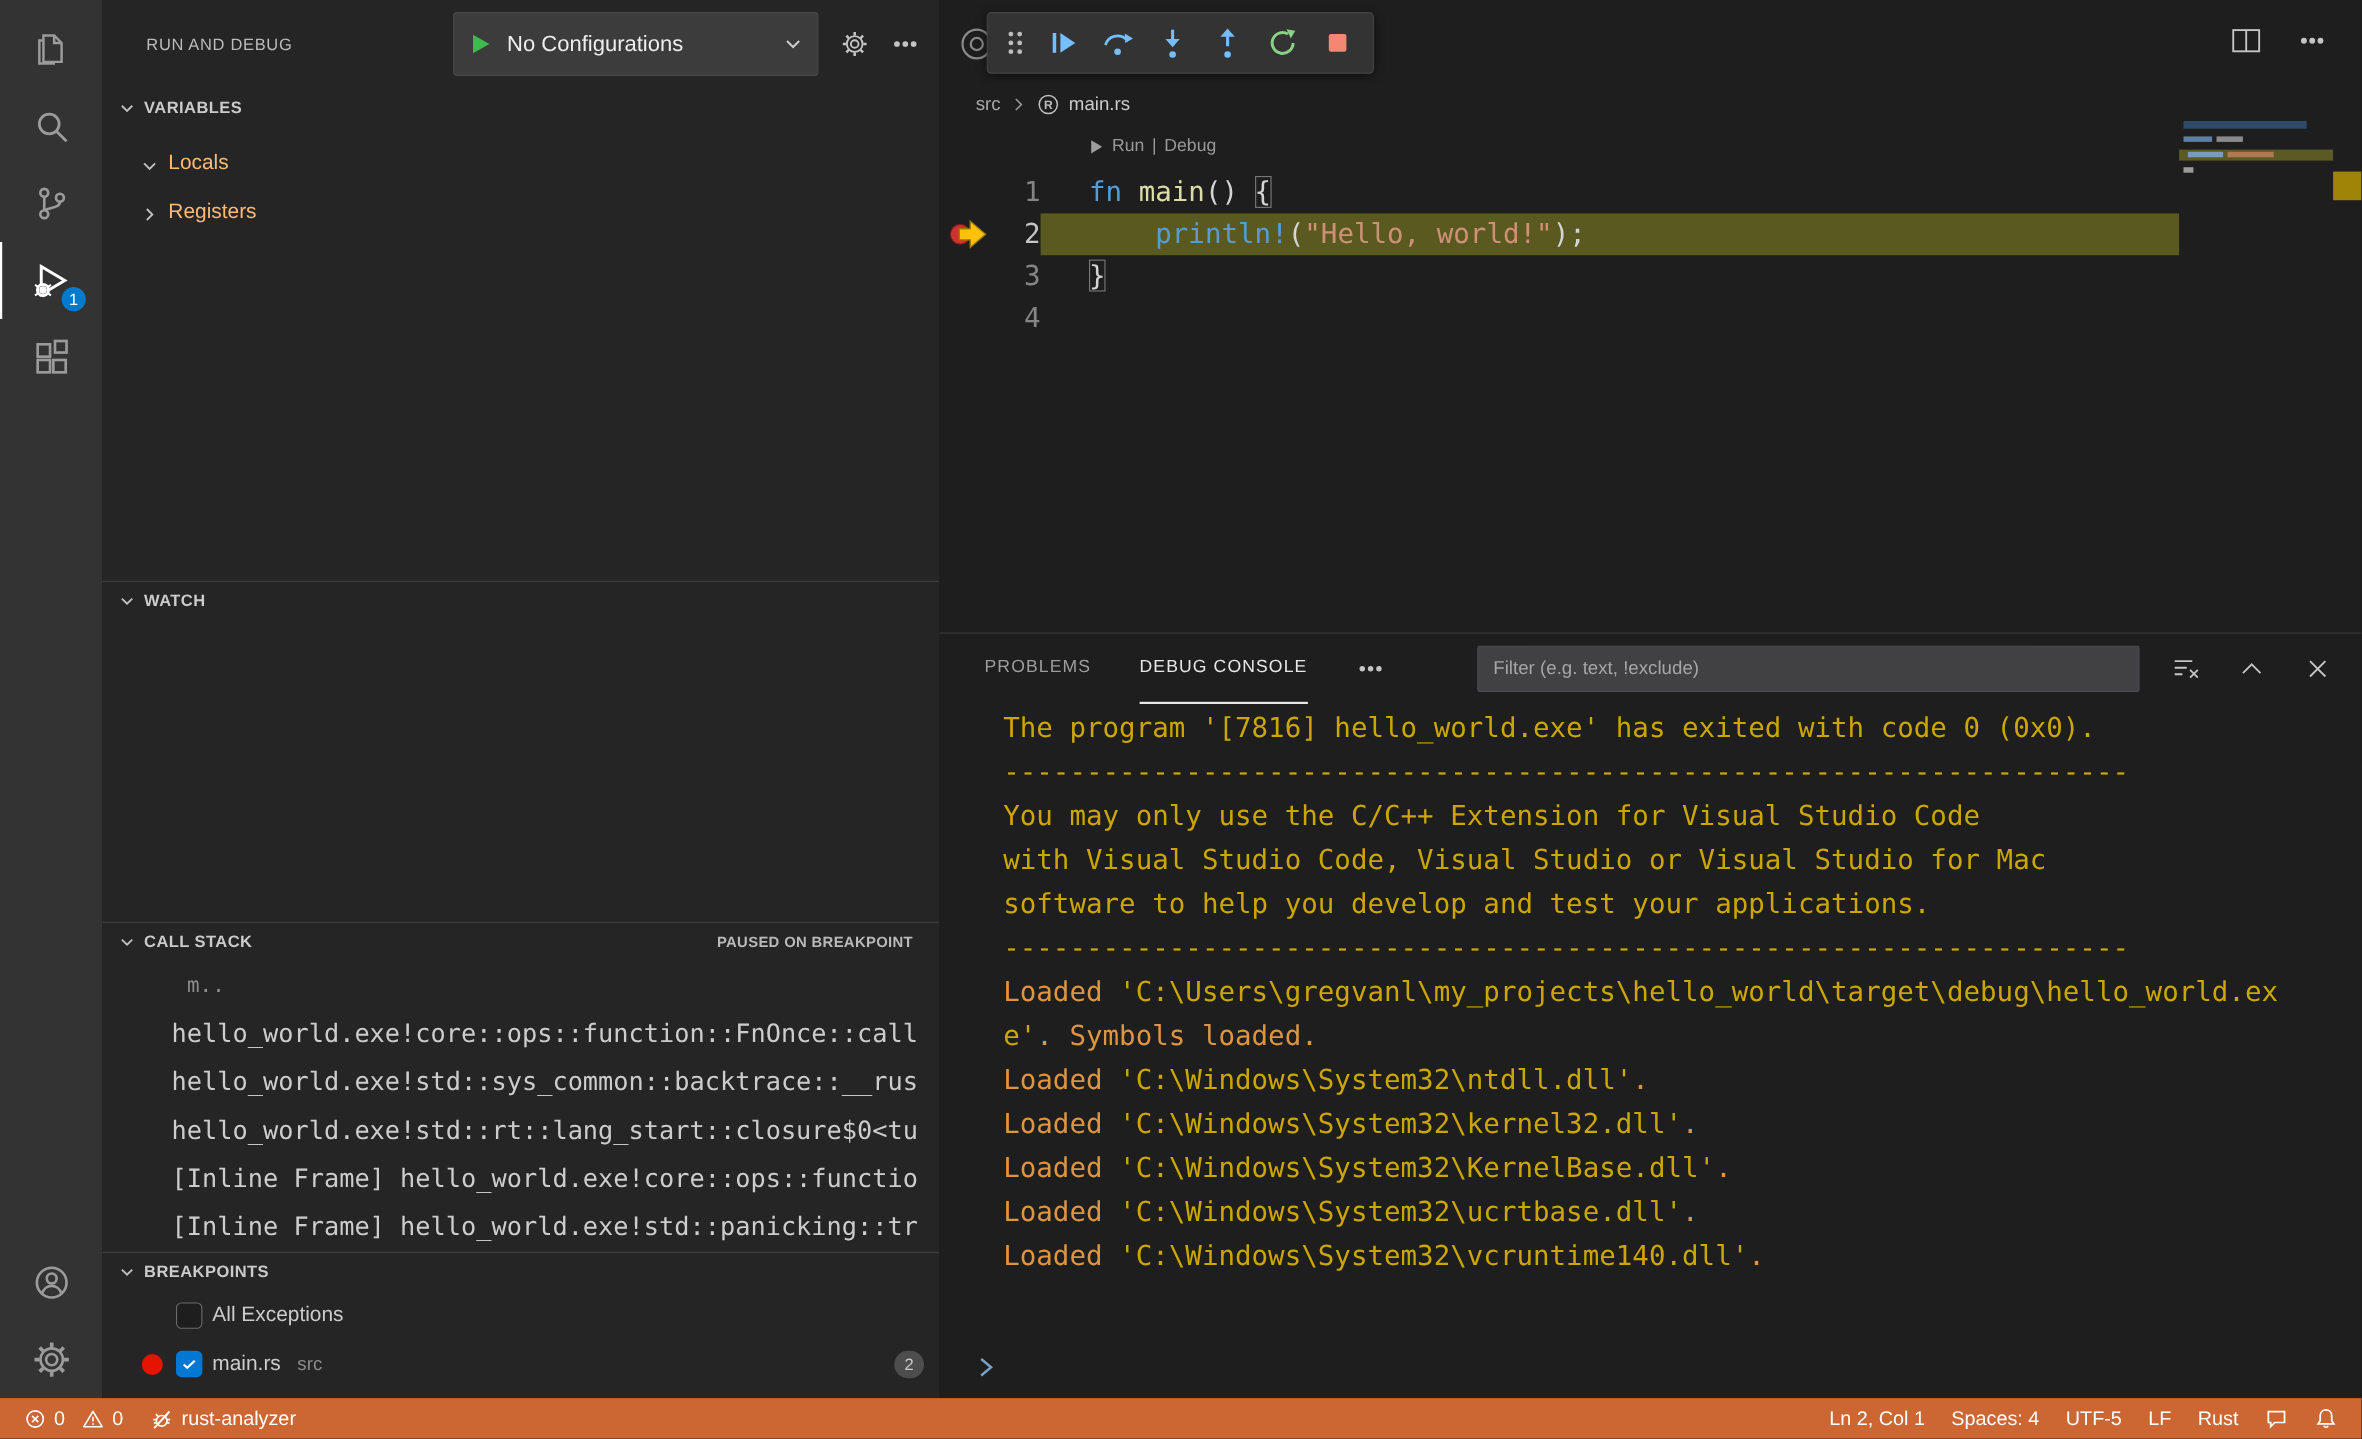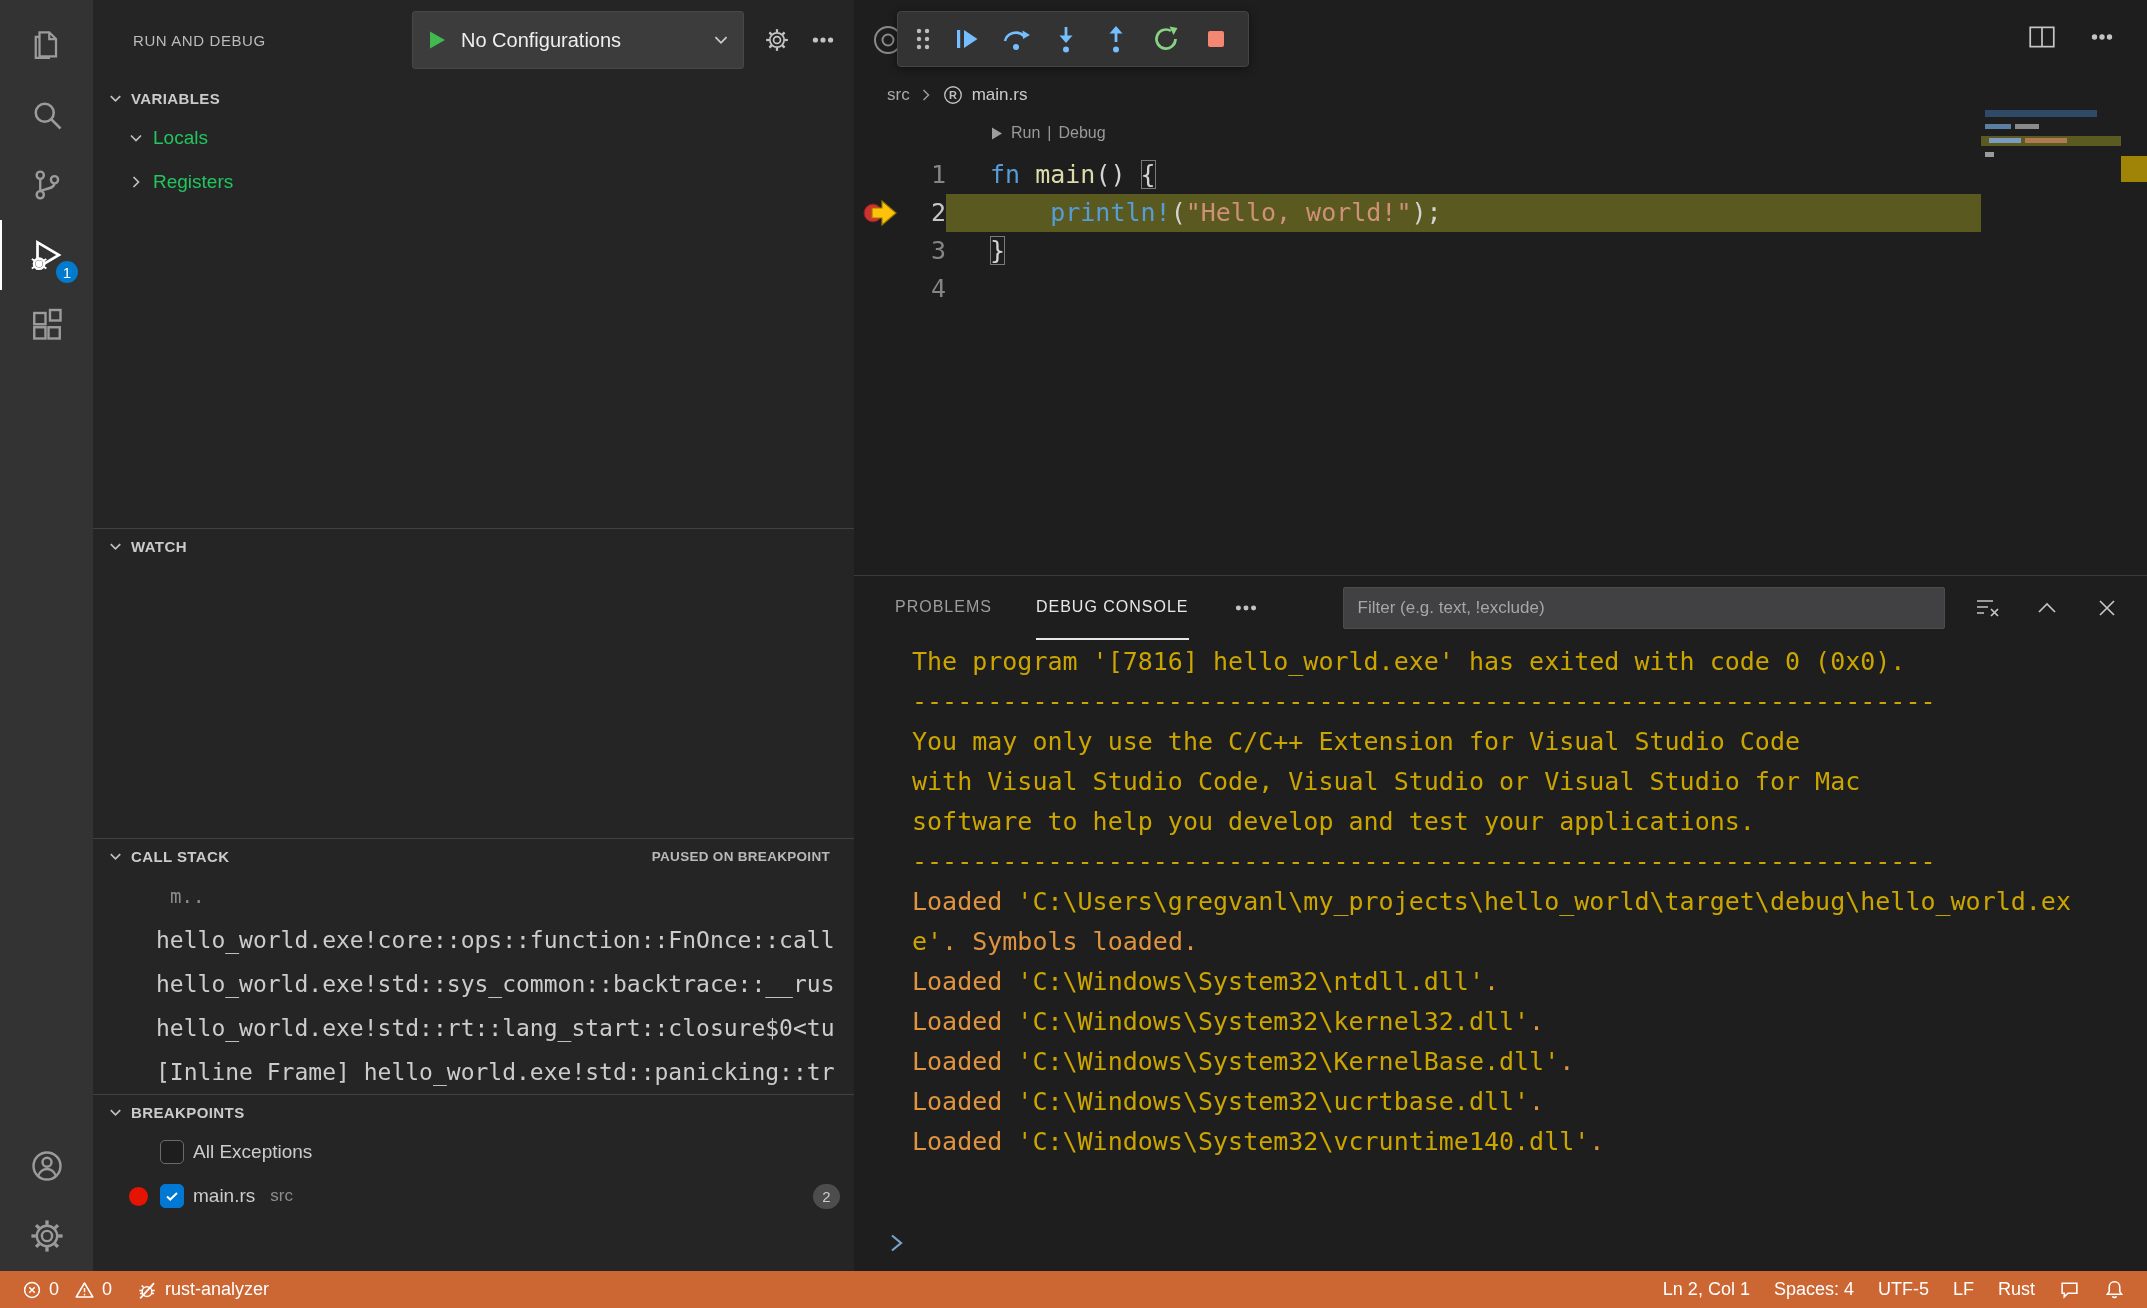--- a/index.html
+++ b/index.html
@@ -21,21 +21,21 @@
   .sidebar{width:761px;background:#252526;display:flex;flex-direction:column;overflow:hidden;}
   .sb-header{height:80px;display:flex;align-items:center;padding:0 18px 0 40px;flex:none;}
   .sb-title{font-size:15px;color:#bbbbbb;letter-spacing:.6px;white-space:nowrap;}
   .config-dropdown{margin-left:auto;width:332px;height:58px;background:#3c3c3c;border:1px solid #474747;border-radius:3px;display:flex;align-items:center;padding:0 12px;gap:12px;cursor:pointer;}
   .config-dropdown .label{font-size:20px;color:#eeeeee;white-space:nowrap;flex:1;}
   .icon-btn{margin-left:20px;color:#c5c5c5;cursor:pointer;}
   .icon-btn svg{stroke:currentColor;}
   .sec-header{height:36px;display:flex;align-items:center;padding:0 16px 0 14px;gap:7px;font-size:15px;font-weight:bold;color:#cbcbcb;letter-spacing:.4px;flex:none;}
   .sec-sep{border-top:1px solid #414141;}
   .chev{stroke:#c0c0c0;fill:none;}
-  .tree-row{height:44px;display:flex;align-items:center;padding-left:34px;gap:8px;font-size:19px;color:#22c55e;flex:none;cursor:pointer;}
+  .tree-row{height:44px;display:flex;align-items:flex-end;padding-left:34px;gap:8px;font-size:19px;color:#fdba74;flex:none;cursor:pointer;}
   .filler{flex:none;}
   .cs-status{margin-left:auto;font-size:13.5px;font-weight:bold;color:#b9b9b9;letter-spacing:.3px;padding-right:8px;white-space:nowrap;}
   .cs-frame{height:44px;flex:none;display:flex;align-items:center;padding-left:63px;font-family:"DejaVu Sans Mono",monospace;font-size:23px;color:#cccccc;white-space:pre;overflow:hidden;cursor:pointer;}
   .cs-meta{color:#8c8c8c;font-size:19px;margin-left:14px;flex:none;}
   .bp-row{height:44px;flex:none;display:flex;align-items:center;padding-left:32px;gap:9px;font-size:19px;color:#cccccc;cursor:pointer;}
   .dot-slot{width:26px;display:flex;align-items:center;justify-content:center;flex:none;}
   .bp-dot{width:19px;height:19px;border-radius:50%;background:#e51400;}
   .cb{width:24px;height:24px;border:1px solid #6b6b6b;border-radius:5px;background:#1e1e1e;display:flex;align-items:center;justify-content:center;flex:none;}
   .cb.checked{background:#0078d4;border-color:#0078d4;}
   .bp-path{color:#8c8c8c;font-size:17px;margin-left:6px;}
@@ -250,20 +250,21 @@
             <path d="M4 6.5l5 5 5-5"></path>
           </svg>
         <span>CALL STACK</span>
         <span class="cs-status">PAUSED ON BREAKPOINT</span>
       </div>
       <div id="call-stack-list">
           <div class="cs-frame"><span class="cs-meta">m..</span></div>
           <div class="cs-frame"><span>hello_world.exe!core::ops::function::FnOnce::call</span></div>
           <div class="cs-frame"><span>hello_world.exe!std::sys_common::backtrace::__rus</span></div>
           <div class="cs-frame"><span>hello_world.exe!std::rt::lang_start::closure$0&lt;tu</span></div>
+          <div class="cs-frame"><span>[Inline Frame] hello_world.exe!core::ops::functio</span></div>
           <div class="cs-frame"><span>[Inline Frame] hello_world.exe!std::panicking::tr</span></div>
         </div>
 
       <div class="sec-header sec-sep">
         <svg class="chev" width="17" height="17" viewBox="0 0 18 18" stroke-width="1.8">
             <path d="M4 6.5l5 5 5-5"></path>
           </svg>
         <span>BREAKPOINTS</span>
       </div>
       <div class="bp-row">

